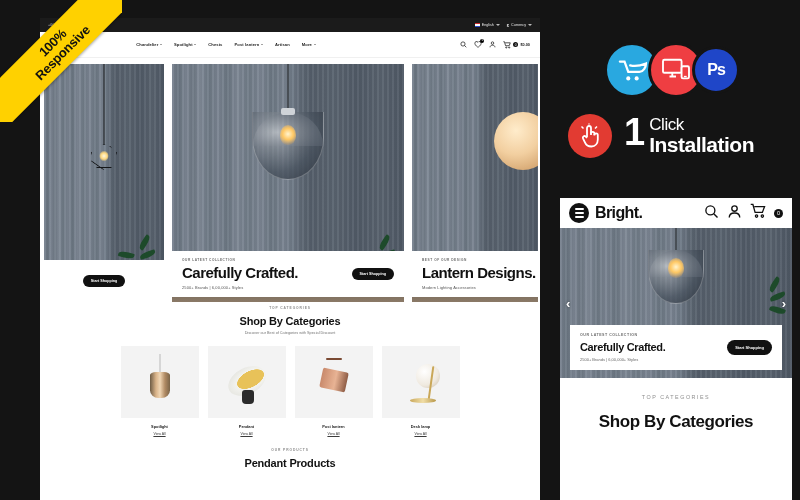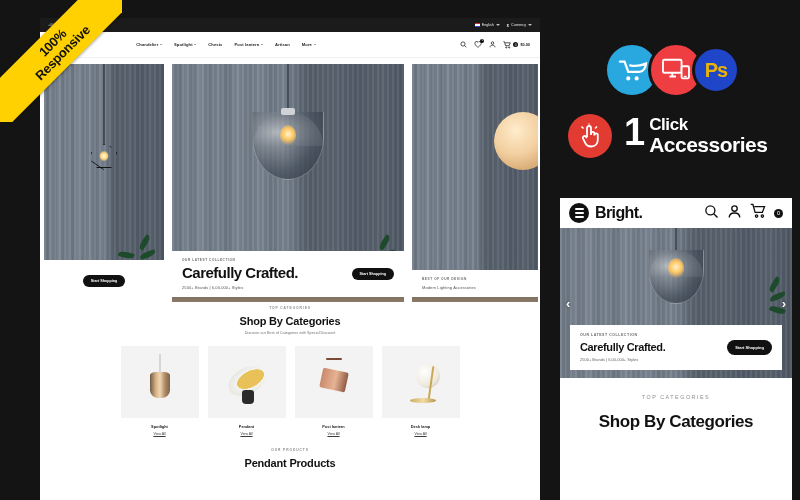--- a/index.html
+++ b/index.html
@@ -415,41 +415,41 @@
   }
   .badge-circle {
     width: 56px; height: 56px; border-radius: 50%;
     display: flex; align-items: center; justify-content: center;
     border: 3px solid #141414;
   }
   .badge-circle.b1 { background: #29a8e0; }
   .badge-circle.b2 { background: #ef3e42; margin-left: -12px; }
   .badge-circle.b3 { background: #1f46c8; margin-left: -12px; width: 48px; height: 48px; }
   .ps-text {
-    color: #eab308; font-size: 20px; font-weight: 700;
+    color: #ffffff; font-size: 16px; font-weight: 700;
     font-family: "Liberation Sans", sans-serif; letter-spacing: -1px;
   }
 
   .install-row {
     position: absolute; left: 568px; top: 114px;
     display: flex; align-items: center; gap: 12px;
   }
   .click-circle {
     width: 44px; height: 44px; border-radius: 50%;
     background: #e23b32;
     display: flex; align-items: center; justify-content: center;
   }
   .install-text { display: flex; align-items: flex-start; }
   .one-num {
     color: #fff; font-size: 38px; font-weight: 700; line-height: .92;
     letter-spacing: -1px;
   }
   .install-lines { margin-left: 5px; margin-top: 1px; }
   .click-word {
-    color: #fff; font-size: 17px; font-weight: 700; line-height: 1;
+    color: #fff; font-size: 17px; font-weight: 400; line-height: 1;
     letter-spacing: -.4px;
   }
   .install-word {
     color: #fff; font-size: 21px; font-weight: 700; line-height: 1.06;
     letter-spacing: -.5px; margin-top: 1px;
   }
 </style>
 </head>
 <body>
 
@@ -576,20 +576,21 @@
       </div>
     </div>
 
     <div class="slide partial-right">
       <div class="curtain"></div>
       <div class="floor"></div>
       <div class="lamp-orb" style="right:-14px;top:48px"></div>
       <div class="slide-spec">
         <div class="spec-text">
           <div class="slide-eyebrow">BEST OF OUR DESIGN</div>
+          <div class="slide-title">Lantern Designs.</div>
           <div class="slide-sub">Modern Lighting Accessories</div>
         </div>
       </div>
     </div>
   </div>
 
   <div class="section">
     <div class="sec-eyebrow">TOP CATEGORIES</div>
     <div class="sec-title">Shop By Categories</div>
     <div class="sec-sub">Discover our Best of Categories with Special Discount</div>
@@ -734,16 +735,16 @@
       <path d="M9 14V5a2 2 0 1 1 4 0v7"></path>
       <path d="M13 10.5a1.7 1.7 0 0 1 3.4 0v2"></path>
       <path d="M16.4 12a1.7 1.7 0 0 1 3.4 0v4.5c0 4-2.6 7-6.4 7-3.6 0-5.6-2-6.6-4.4L5 15.4a1.7 1.7 0 0 1 2.6-2L9 15"></path>
       <path d="M5.5 5.5 3.5 3.5M11 1.6V.4M17 5.5l2-2" stroke-width="1.5"></path>
     </svg>
   </div>
   <div class="install-text">
     <div class="one-num">1</div>
     <div class="install-lines">
       <div class="click-word">Click</div>
-      <div class="install-word">Accessories</div>
+      <div class="install-word">Installation</div>
     </div>
   </div>
 </div>
 
 </body></html>

